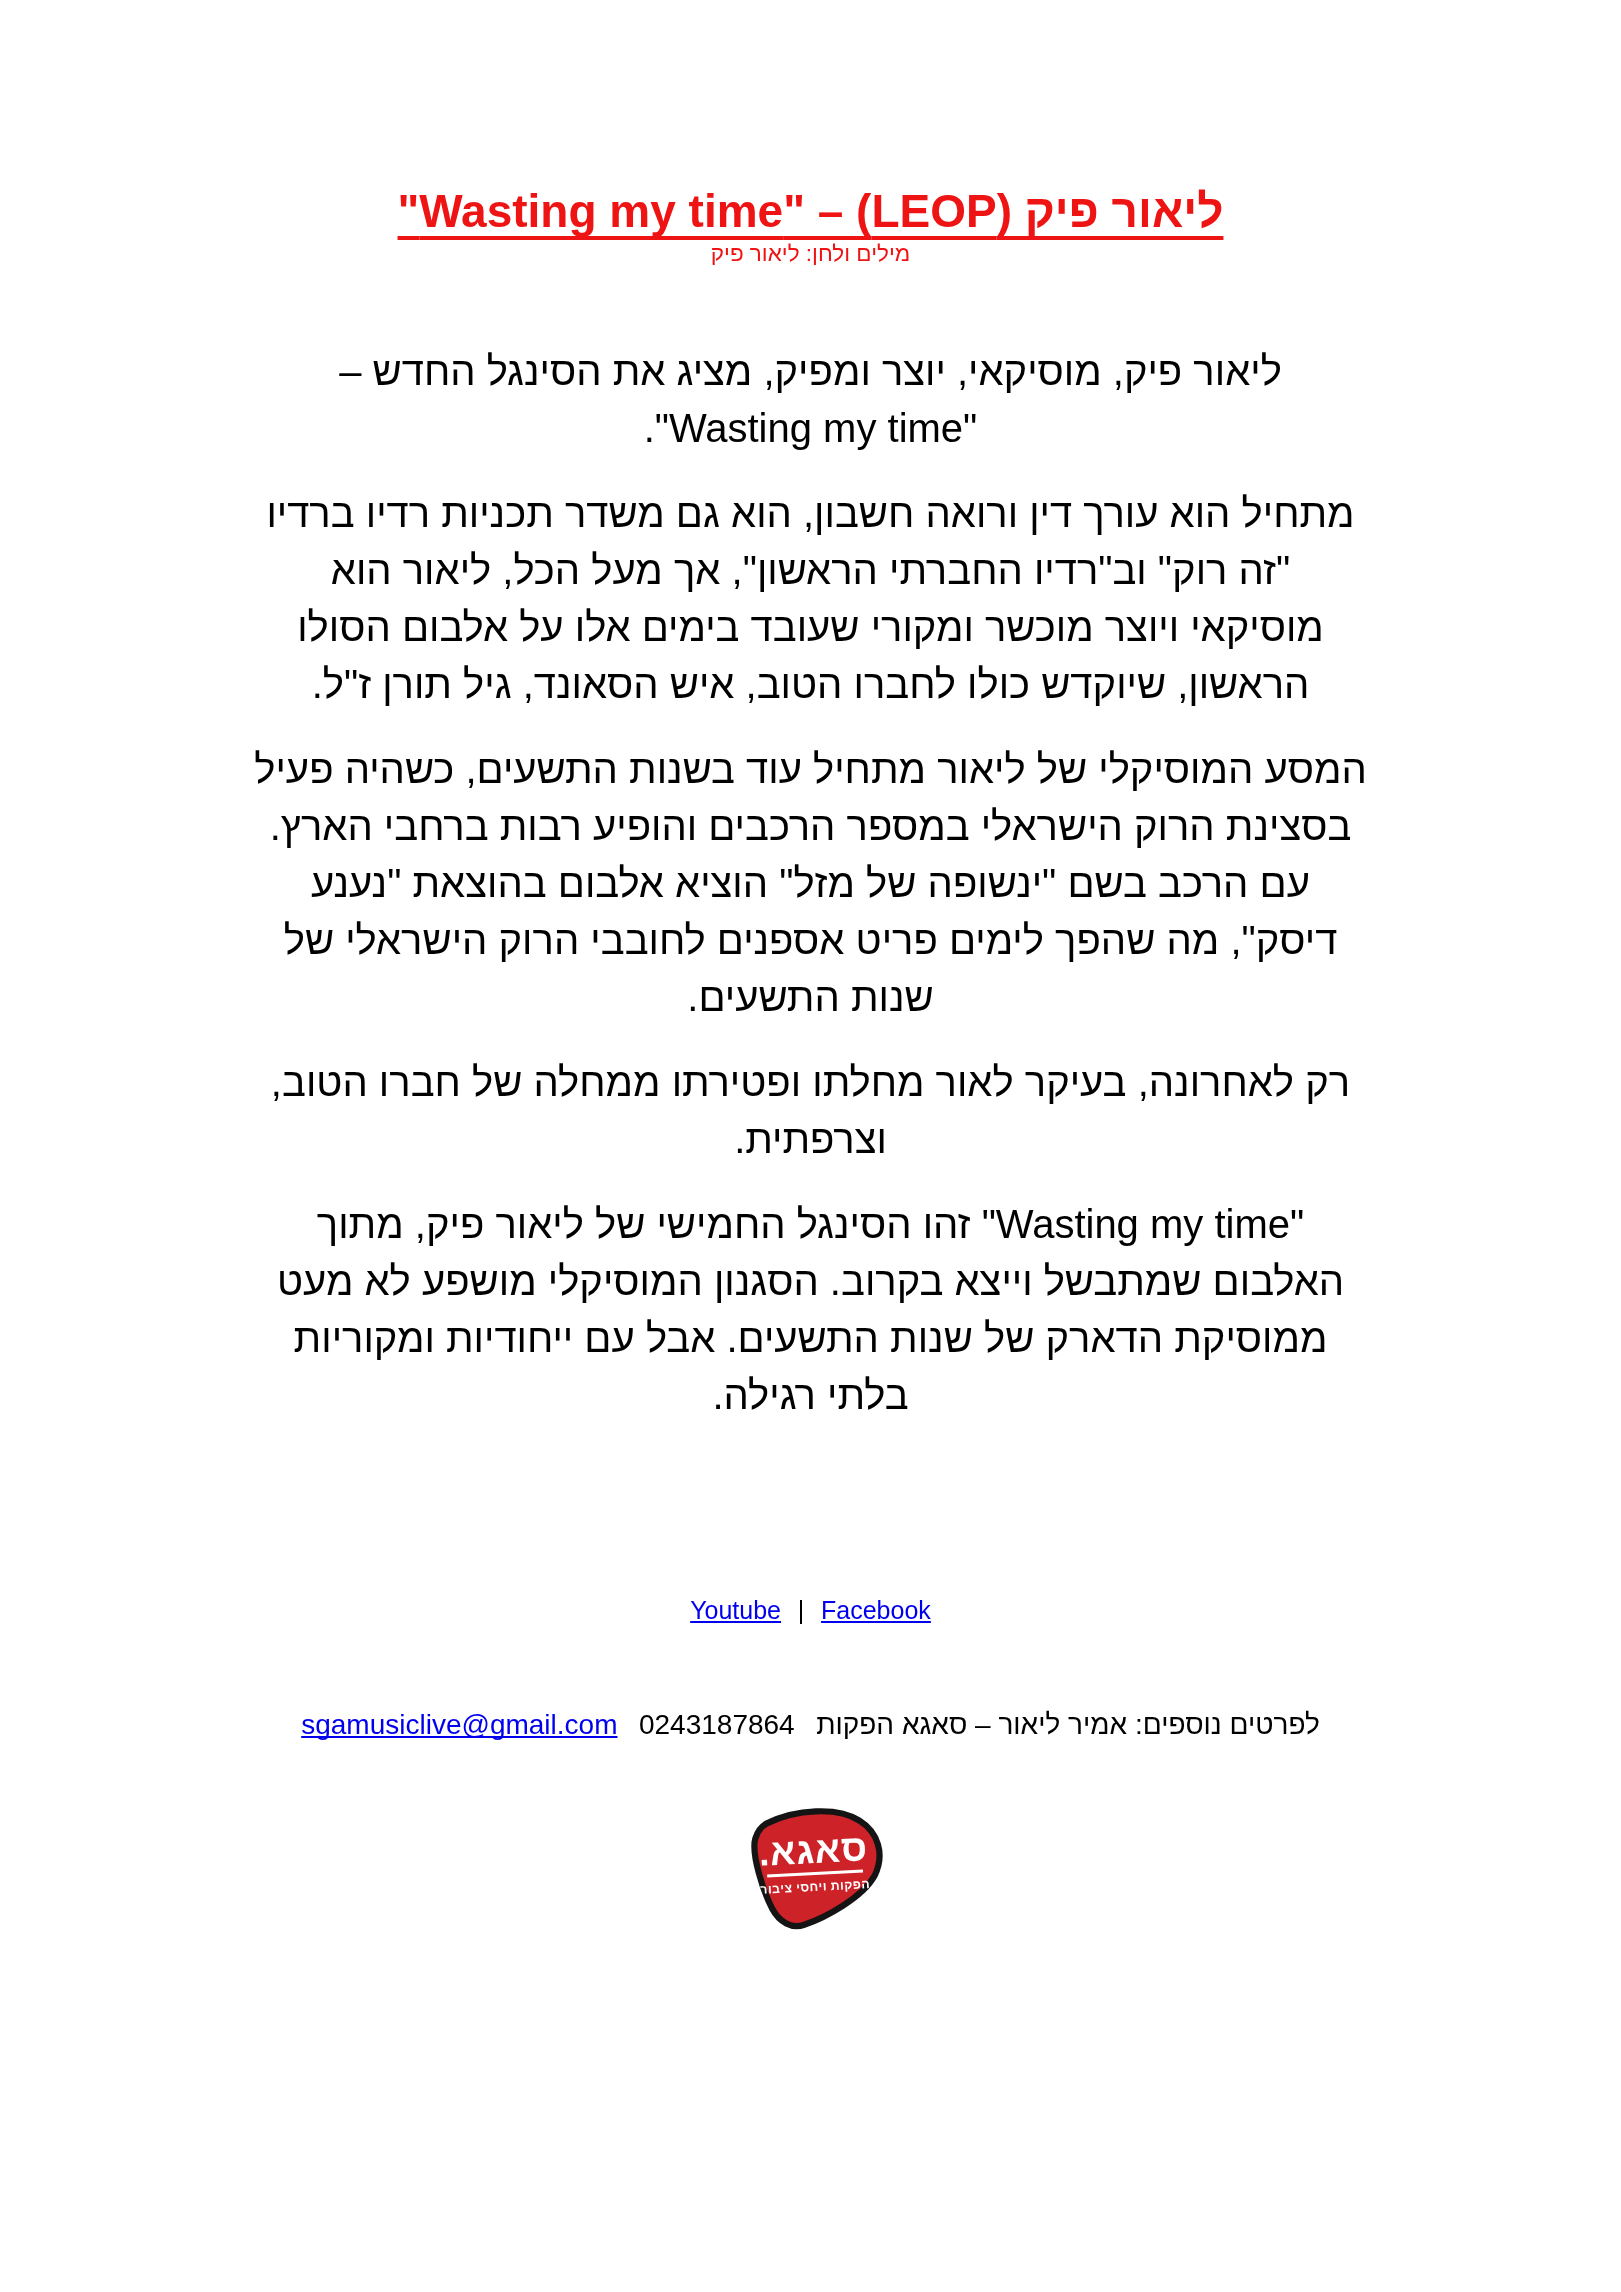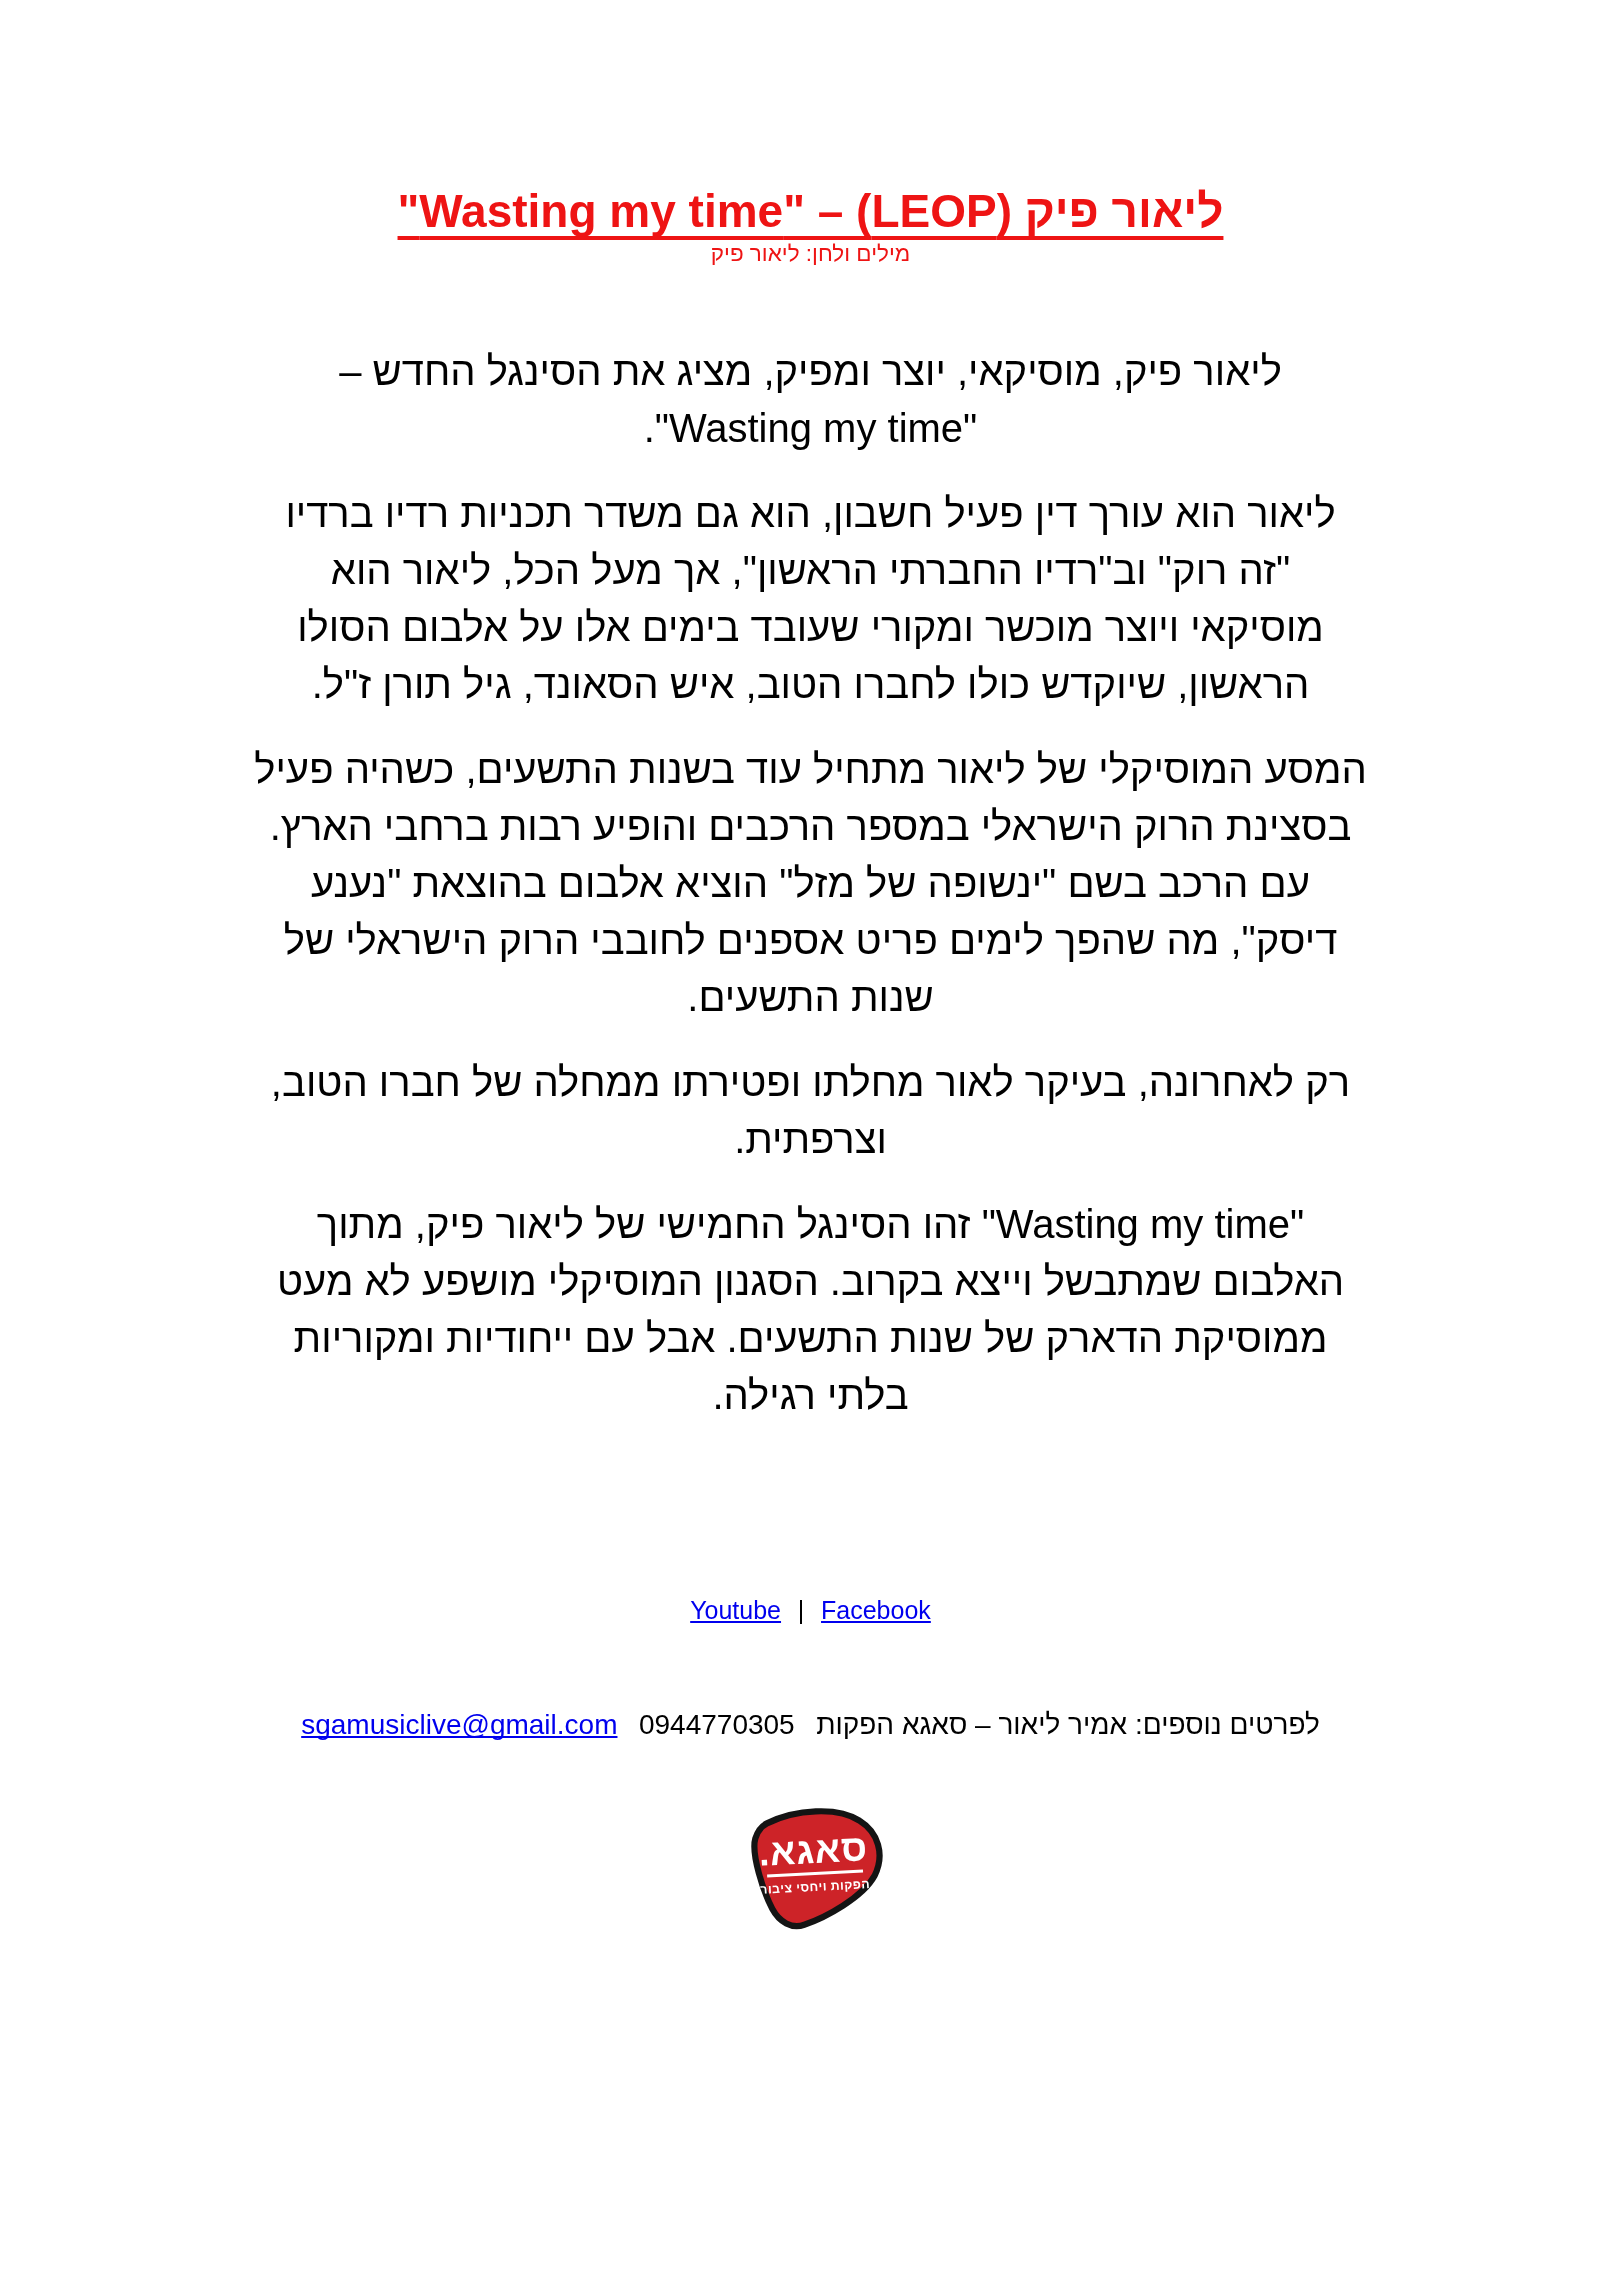--- a/index.html
+++ b/index.html
@@ -161,21 +161,21 @@
   <div class="subtitle">מילים ולחן: ליאור פיק</div>
 
   <div class="body-text">
 
     <p class="para">
       <span class="line">ליאור פיק, מוסיקאי, יוצר ומפיק, מציג את הסינגל החדש –</span>
       <span class="line">"Wasting my time".</span>
     </p>
 
     <p class="para">
-      <span class="line">ליאור הוא עורך דין פעיל חשבון, הוא גם משדר תכניות רדיו ברדיו</span>
+      <span class="line">מתחיל הוא עורך דין ורואה חשבון, הוא גם משדר תכניות רדיו ברדיו</span>
       <span class="line">"זה רוק" וב"רדיו החברתי הראשון", אך מעל הכל, ליאור הוא</span>
       <span class="line">מוסיקאי ויוצר מוכשר ומקורי שעובד בימים אלו על אלבום הסולו</span>
       <span class="line">הראשון, שיוקדש כולו לחברו הטוב, איש הסאונד, גיל תורן ז"ל.</span>
     </p>
 
     <p class="para">
       <span class="line">המסע המוסיקלי של ליאור מתחיל עוד בשנות התשעים, כשהיה פעיל</span>
       <span class="line">בסצינת הרוק הישראלי במספר הרכבים והופיע רבות ברחבי הארץ.</span>
       <span class="line">עם הרכב בשם "ינשופה של מזל" הוציא אלבום בהוצאת "נענע</span>
       <span class="line">דיסק", מה שהפך לימים פריט אספנים לחובבי הרוק הישראלי של</span>
@@ -197,21 +197,21 @@
   </div>
 
   <div class="social-links">
     <a href="#">Youtube</a>
     <span class="link-sep">|</span>
     <a href="#">Facebook</a>
   </div>
 
   <div class="contact-line">
     <span>לפרטים נוספים: אמיר ליאור – סאגא הפקות</span>
-    <span class="contact-phone">0944770305</span>
+    <span class="contact-phone">0243187864</span>
     <a href="#">sgamusiclive@gmail.com</a>
   </div>
 
   <div class="logo">
     <svg viewBox="0 0 190 150" xmlns="http://www.w3.org/2000/svg">
       <path class="logo-shape" d="M 46,22 C 78,6 126,3 150,19 C 171,32 179,57 167,81 C 154,105 112,128 88,136 C 74,141 60,133 52,118 C 42,99 28,56 33,39 C 36,29 40,25 46,22 Z"></path>
     </svg>
     <div class="logo-overlay">
       <div class="logo-name">סאגא.</div>
       <div class="logo-rule"></div>

